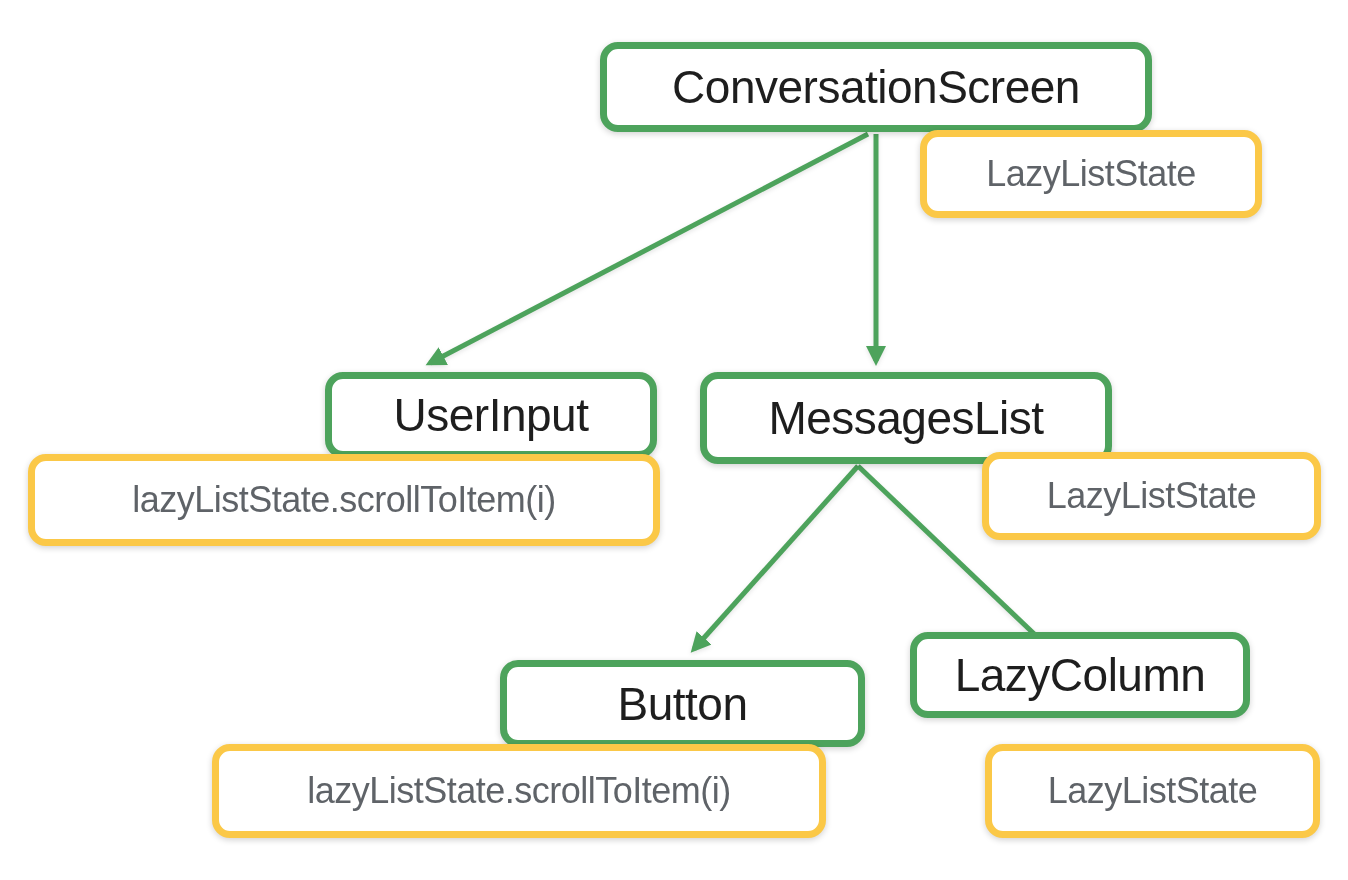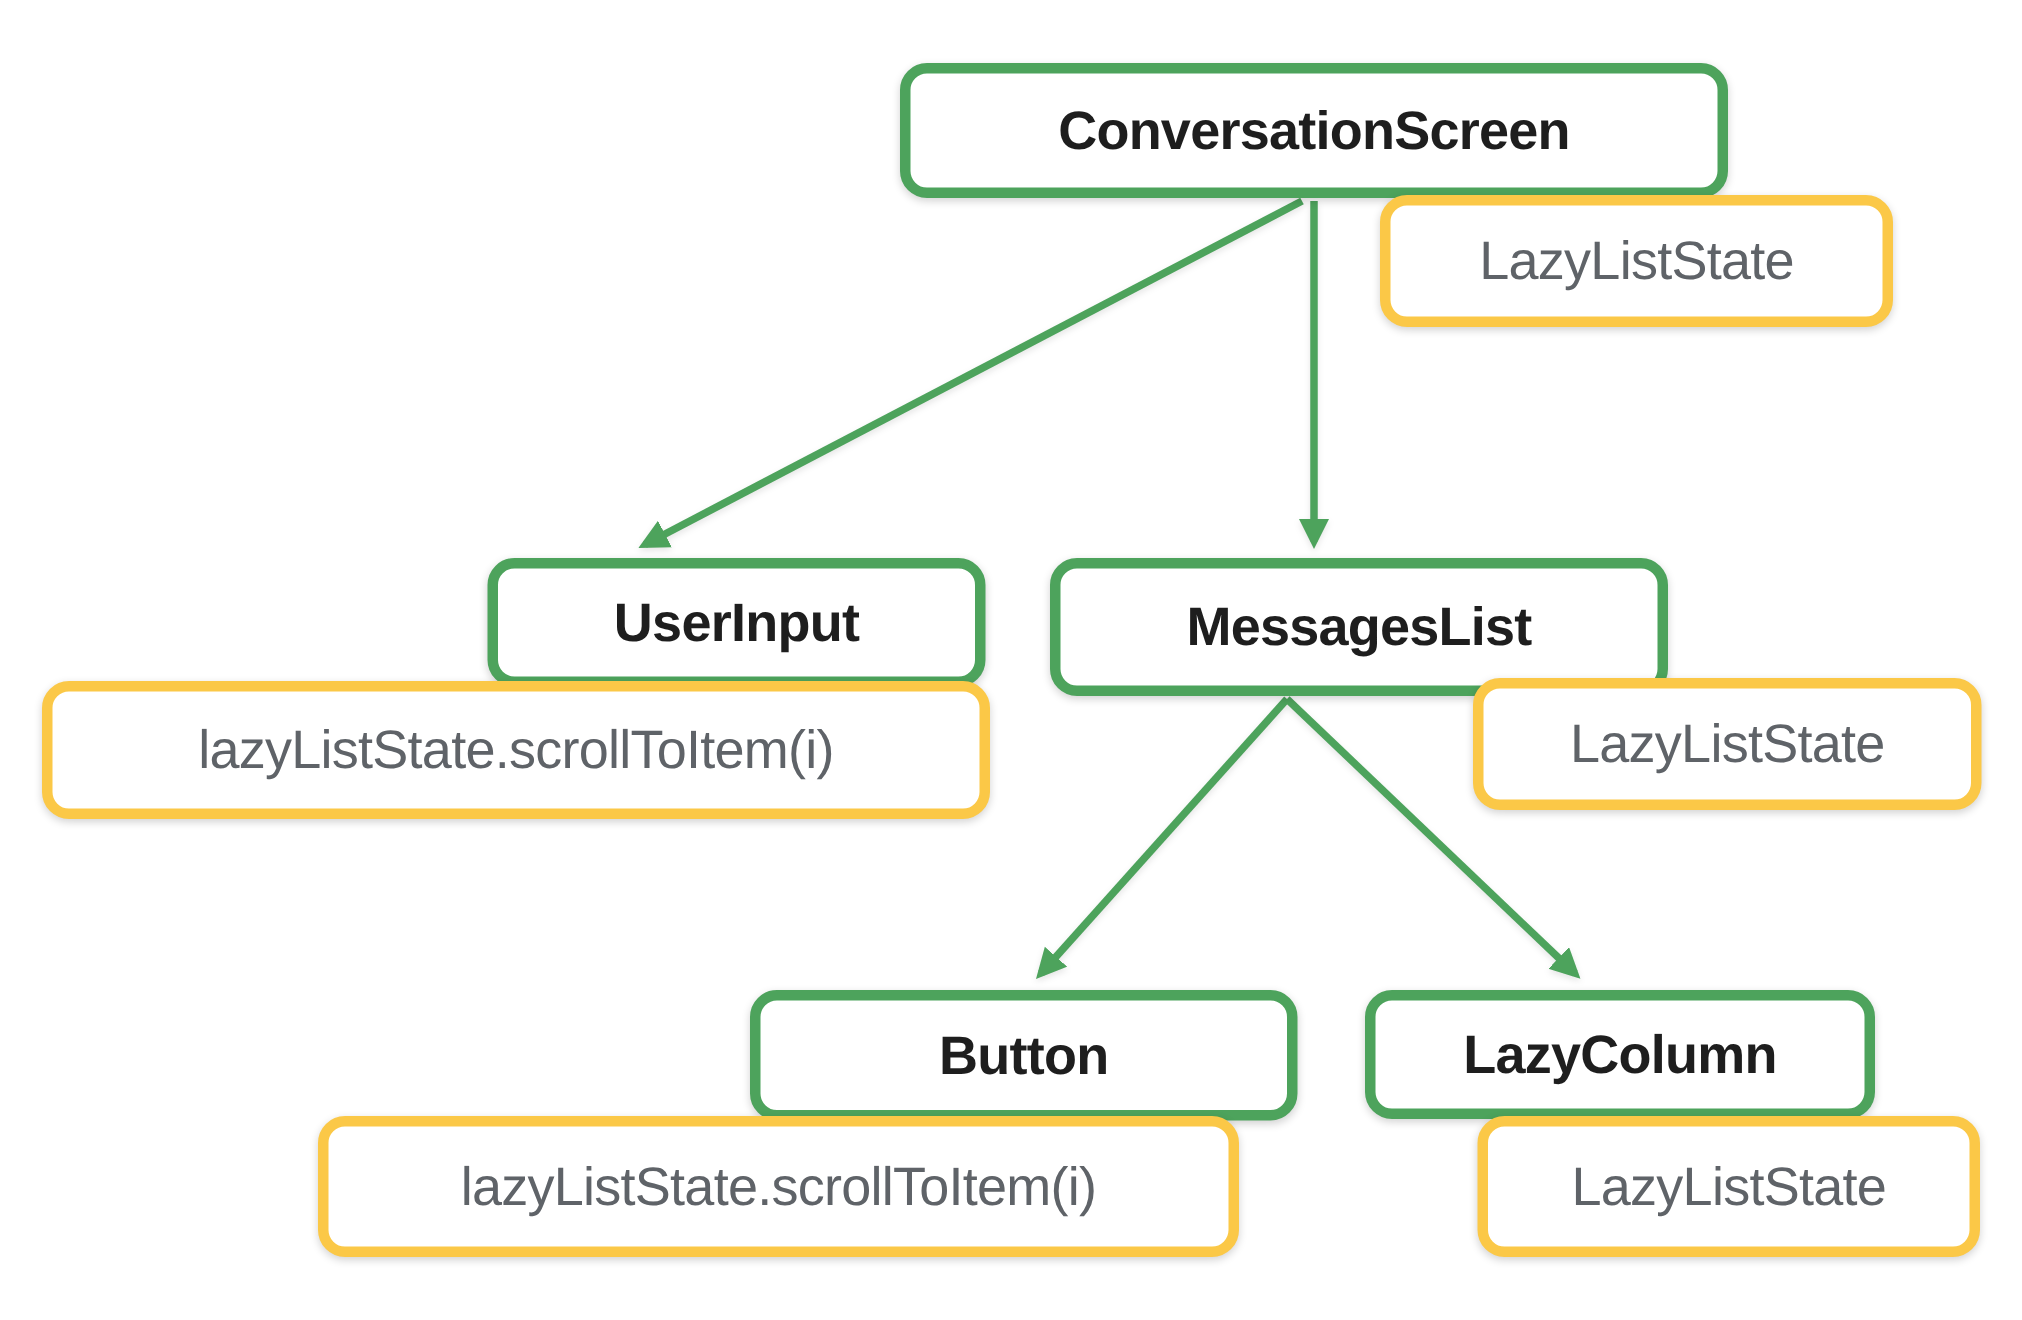--- a/index.html
+++ b/index.html
@@ -45,43 +45,43 @@
   .node.composable {
     border: 7px solid var(--node-green, #4DA35C);
     z-index: 2;
   }
   .node.state {
     border: 7px solid var(--state-yellow, #FBC847);
     z-index: 3;
   }
   .node-label {
     color: var(--node-text, #1E1E1E);
-    font-size: 36px;
-    font-weight: 700;
+    font-size: 46px;
+    font-weight: 400;
     letter-spacing: -0.5px;
     white-space: nowrap;
   }
   .state-label {
     color: var(--state-text, #5F6368);
     font-size: 36px;
     font-weight: 400;
     letter-spacing: -0.5px;
     white-space: nowrap;
     text-align: right;
   }
   
   .pos-conversation-screen       { left: 600px; top: 42px;  width: 552px; height: 90px; }
   .pos-conversation-screen-state { left: 920px; top: 130px; width: 342px; height: 88px; }
   .pos-user-input                { left: 313px; top: 372px; width: 332px; height: 86px; margin-left: 12px; }
   .pos-user-input-call           { left: 28px;  top: 454px; width: 632px; height: 92px; }
   .pos-messages-list             { left: 700px; top: 372px; width: 412px; height: 92px; }
   .pos-messages-list-state       { left: 982px; top: 452px; width: 339px; height: 88px; }
   .pos-button                    { left: 500px; top: 660px; width: 365px; height: 87px; }
   .pos-button-call               { left: 212px; top: 744px; width: 614px; height: 94px; }
-  .pos-lazy-column               { left: 910px; top: 660px; width: 340px; height: 86px; }
+  .pos-lazy-column               { left: 910px; top: 632px; width: 340px; height: 86px; }
   .pos-lazy-column-state         { left: 985px; top: 744px; width: 335px; height: 94px; }
 </style>
 </head>
 <body>
 
 <div class="canvas">
 
   <svg class="edges" viewBox="0 0 1348 880" xmlns="http://www.w3.org/2000/svg">
     <defs>
       <marker id="arrowhead" markerWidth="5" markerHeight="5" refX="3" refY="2" orient="auto" markerUnits="strokeWidth">

